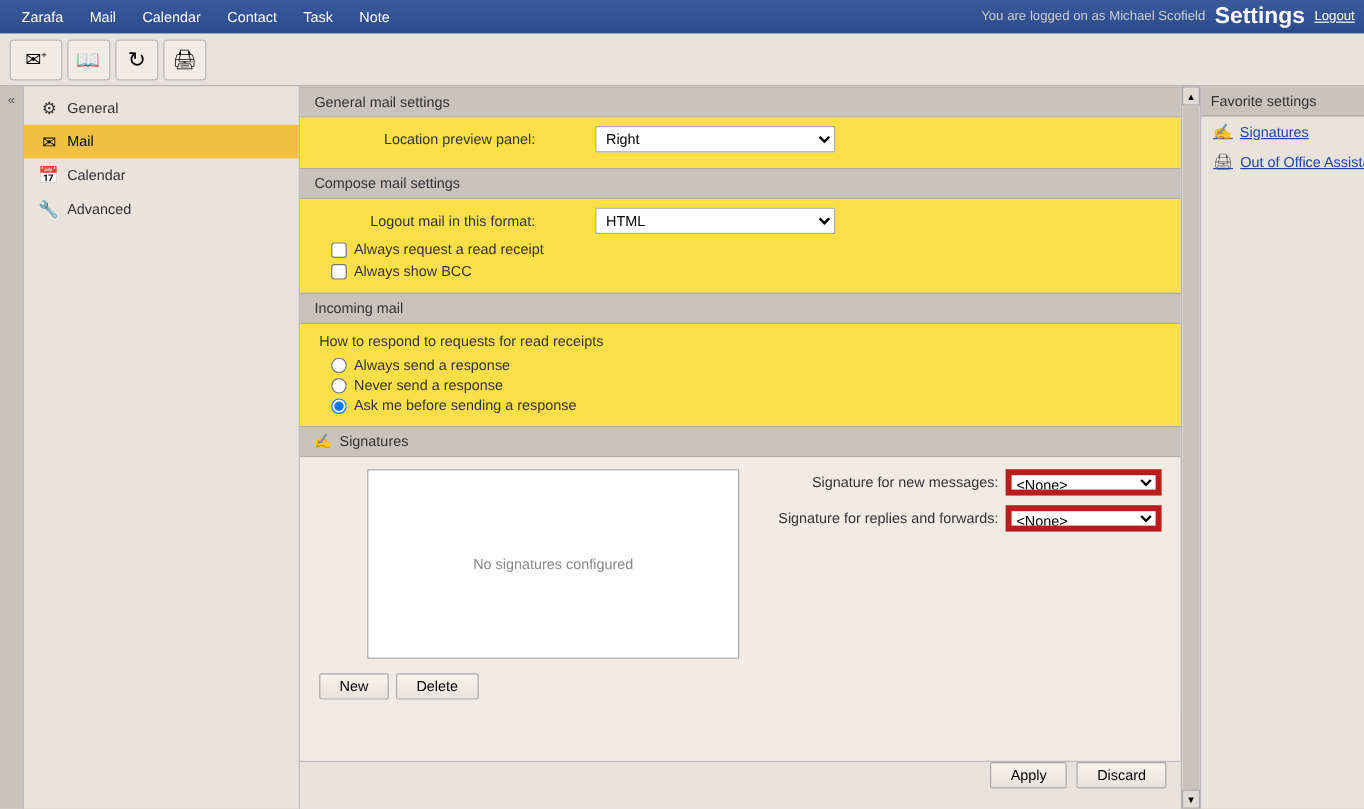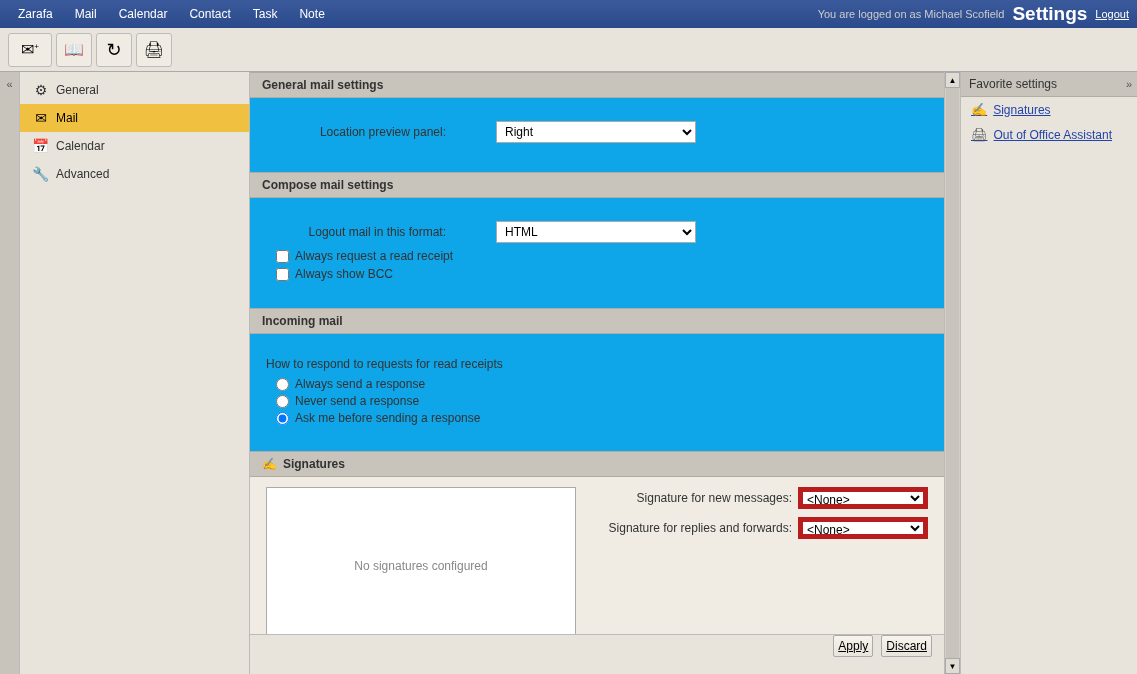--- a/index.html
+++ b/index.html
@@ -107,27 +107,27 @@
       overflow-y: auto;
       padding: 0;
     }
 
     
     .section-header {
       background: #c8c4bc;
       padding: 5px 12px;
       font-size: 12px;
       color: #333;
-      font-weight: bold;
+      font-weight: normal;
       border-top: 1px solid #b0aca4;
       border-bottom: 1px solid #b0aca4;
     }
     .section-body {
-      background: #0ea5e9;
-      padding: 23px 16px;
+      background: #fde047;
+      padding: 7px 16px;
     }
 
     
     .form-row {
       display: flex;
       align-items: center;
       margin-bottom: 6px;
       gap: 8px;
     }
     .form-label {
@@ -175,20 +175,21 @@
       gap: 16px;
     }
     .sig-list-box {
       width: 310px;
       height: 158px;
       border: 1px solid #aaa;
       background: #fff;
       display: flex; align-items: center; justify-content: center;
       color: #888;
       font-size: 12px;
+      margin-left: 40px;
     }
     .sig-right {
       display: flex; flex-direction: column; gap: 8px;
       flex: 1;
     }
     .sig-row {
       display: flex; align-items: center; gap: 6px;
       font-size: 12px; color: #333;
     }
     .sig-row-label { min-width: 200px; text-align: right; }
@@ -197,27 +198,26 @@
       height: 22px;
       border: 5px solid #b91c1c;
       background: #fff;
       font-size: 12px;
     }
     .sig-buttons {
       display: flex; gap: 6px;
       margin-top: 6px;
     }
     .btn {
-      padding: 3px 4px;
+      padding: 3px 16px;
       font-size: 12px;
       border: 1px solid #aaa;
       background: linear-gradient(to bottom, #f8f4ec, #e8e4dc);
       cursor: pointer;
       border-radius: 2px;
-      text-decoration: underline;
     }
     .btn:disabled { color: #999; cursor: default; }
 
     
     .scrollbar-track {
       width: 16px;
       background: #d4d0c8;
       border-left: 1px solid #bbb;
       display: flex; flex-direction: column;
     }

